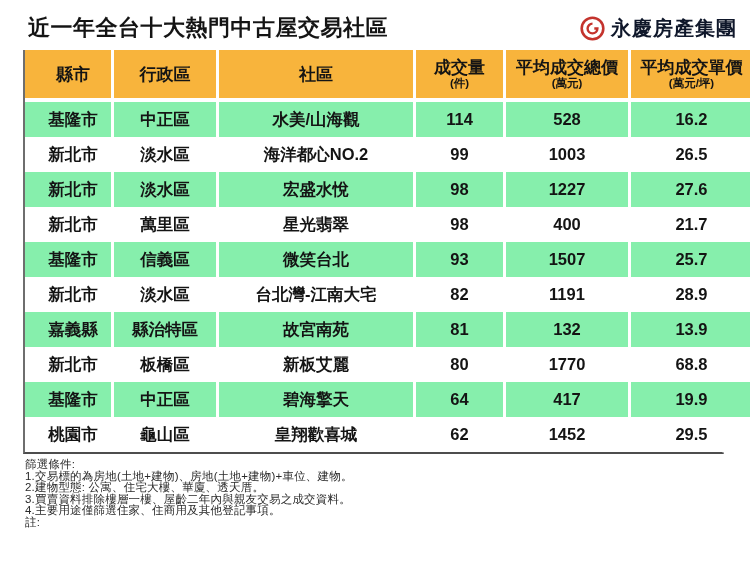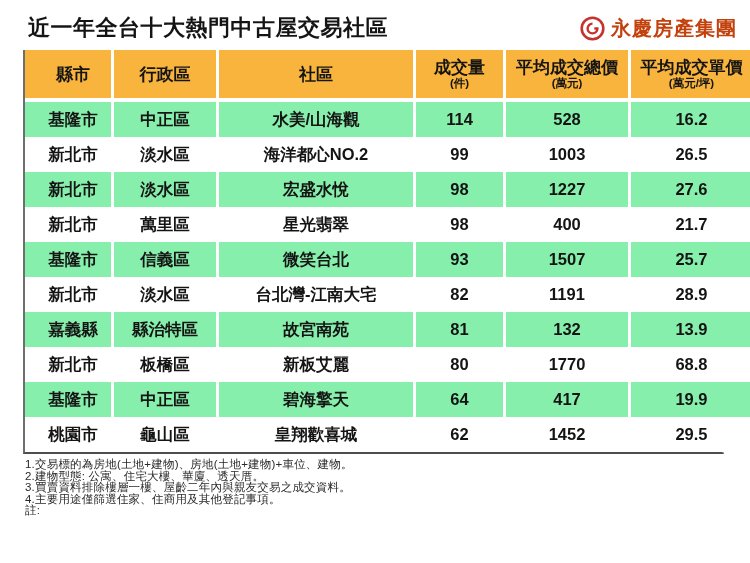--- a/index.html
+++ b/index.html
@@ -23,21 +23,21 @@
     letter-spacing: 0.5px;
   }
   .brand {
     display: flex;
     align-items: center;
     gap: 5px;
   }
   .brand-text {
     font-size: 20px;
     font-weight: bold;
-    color: #c2410c;
+    color: #0f172a;
     letter-spacing: 1px;
   }
   .table-wrap {
     margin-left: 23px;
     width: 701px;
     border-left: 2px solid #6E6E6E;
     border-right: 2px solid #ADADAD;
     border-bottom: 2px solid #4D4D4D;
   }
   table {
@@ -200,18 +200,19 @@
           <td>皇翔歡喜城</td>
           <td>62</td>
           <td>1452</td>
           <td>29.5</td>
         </tr>
       </tbody>
   </table>
 </div>
 
 <div class="footnotes">
+  <div>篩選條件:</div>
   <div>1.交易標的為房地(土地+建物)、房地(土地+建物)+車位、建物。</div>
   <div>2.建物型態: 公寓、住宅大樓、華廈、透天厝。</div>
   <div>3.買賣資料排除樓層一樓、屋齡二年內與親友交易之成交資料。</div>
   <div>4.主要用途僅篩選住家、住商用及其他登記事項。</div>
   <div>註:</div>
 </div>
 
 </body></html>

